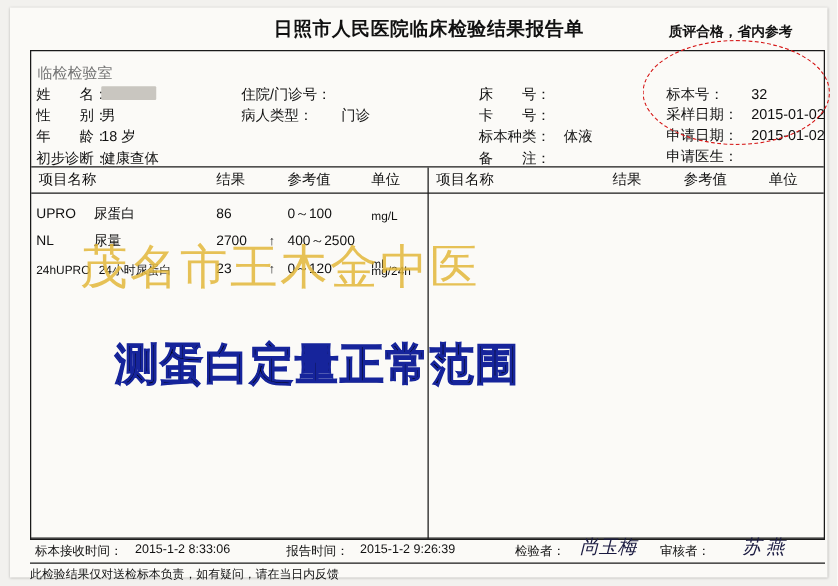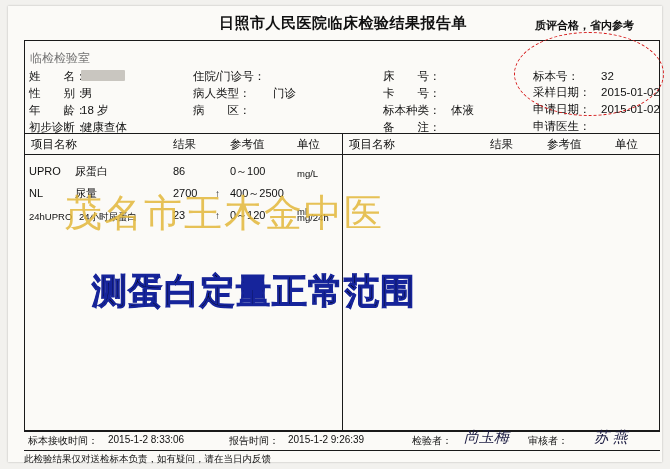--- a/index.html
+++ b/index.html
@@ -256,23 +256,20 @@
         </div>
       </div>
 
       <div class="col c2">
         <div class="row">
           <span class="lbl lbl-w2">住院/门诊号：</span><span class="val"></span>
         </div>
         <div class="row">
           <span class="lbl lbl-w2">病人类型：</span><span class="val">门诊</span>
         </div>
-        <div class="row">
-          <span class="lbl lbl-w2">病　　区：</span><span class="val"></span>
-        </div>
       </div>
 
       <div class="col c3">
         <div class="row">
           <span class="lbl lbl-w3">床　　号：</span><span class="val"></span>
         </div>
         <div class="row">
           <span class="lbl lbl-w3">卡　　号：</span><span class="val"></span>
         </div>
         <div class="row">

